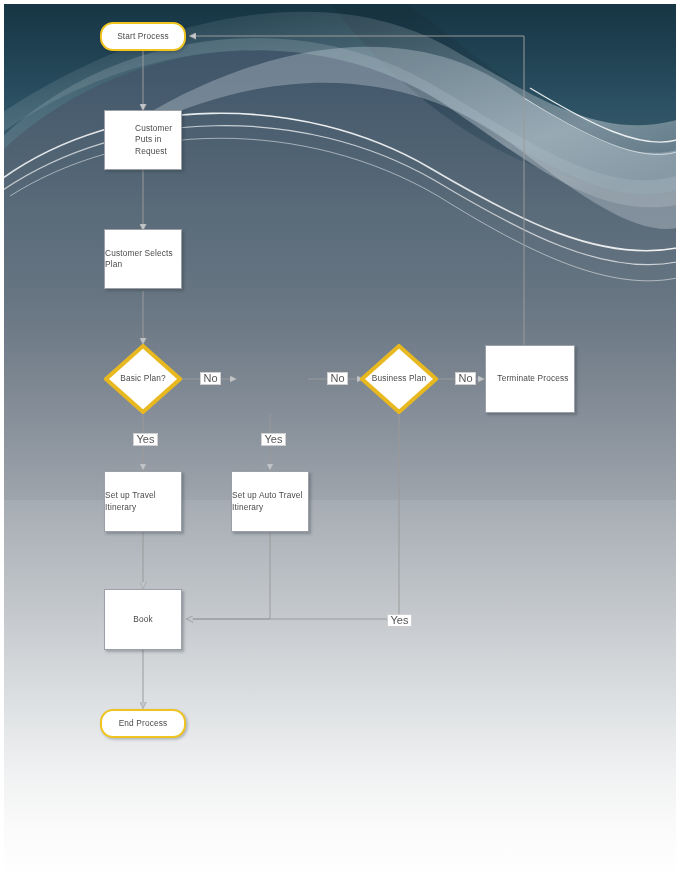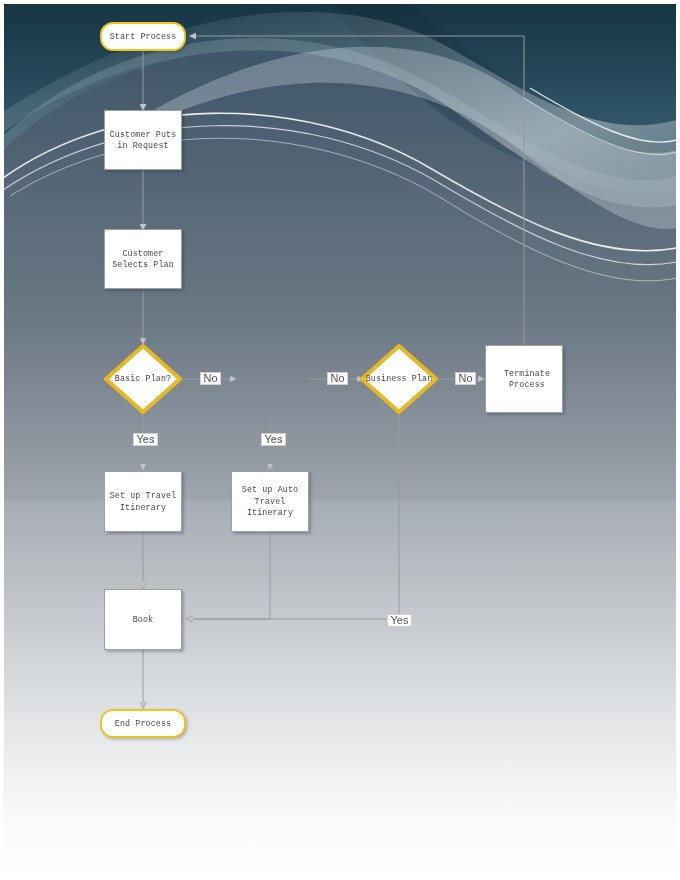--- a/index.html
+++ b/index.html
@@ -26,27 +26,26 @@
     left: 0; top: 0;
     width: 680px;
     height: 880px;
   }
   .node {
     position: absolute;
     box-sizing: border-box;
     display: flex;
     align-items: center;
     justify-content: center;
-    text-align: center;
+    text-align: left;
     color: #4a4a4a;
     font-size: 8.3px;
     line-height: 11.5px;
     letter-spacing: 0.15px;
     z-index: 5;
-    font-family: Liberation Mono, monospace;
   }
   .node-process {
     background: #ffffff;
     border: 1.2px solid #9aa0a6;
     box-shadow: 1.5px 1.5px 2.5px rgba(40,50,60,0.30);
   }
   .node-terminator {
     background: #ffffff;
     border: 2.2px solid #f0c420;
     border-radius: 13px;
@@ -197,21 +196,21 @@
       <path d="M 399,414 L 399,619 L 187,619" marker-end="url(#arrow)"></path>
 
       <path d="M 143,650 L 143,708" marker-end="url(#arrow)"></path>
     </g>
   </svg>
 
   <div class="node node-terminator" style="left:100px; top:22px; width:86px; height:29px;">
     <span class="node-text">Start Process</span>
   </div>
 
-  <div class="node node-process" style="left:104px; top:110px; width:78px; height:60px;">
+  <div class="node node-process" style="left:104px; top:110px; width:78px; height:60px;padding-left:30px;">
     <span class="node-text">Customer Puts in Request</span>
   </div>
 
   <div class="node node-process" style="left:104px; top:229px; width:78px; height:60px;">
     <span class="node-text">Customer Selects Plan</span>
   </div>
 
   <div class="node node-decision" style="left:104px; top:344px; width:78px; height:70px;">
     <svg class="diamond-shape" viewBox="0 0 78 70" preserveAspectRatio="none">
       <polygon points="39,2 76,35 39,68 2,35" fill="#ffffff" stroke="#e8b820" stroke-width="4"></polygon>
@@ -220,21 +219,21 @@
   </div>
 
 
   <div class="node node-decision" style="left:360px; top:344px; width:78px; height:70px;">
     <svg class="diamond-shape" viewBox="0 0 78 70" preserveAspectRatio="none">
       <polygon points="39,2 76,35 39,68 2,35" fill="#ffffff" stroke="#e8b820" stroke-width="4"></polygon>
     </svg>
     <span class="node-text">Business Plan</span>
   </div>
 
-  <div class="node node-process" style="left:485px; top:345px; width:78px; height:68px;padding-left:6px;">
+  <div class="node node-process" style="left:485px; top:345px; width:90px; height:68px;padding-left:6px;">
     <span class="node-text">Terminate Process</span>
   </div>
 
   <div class="node node-process" style="left:104px; top:471px; width:78px; height:61px;">
     <span class="node-text">Set up Travel Itinerary</span>
   </div>
 
   <div class="node node-process" style="left:231px; top:471px; width:78px; height:61px;">
     <span class="node-text">Set up Auto Travel Itinerary</span>
   </div>

